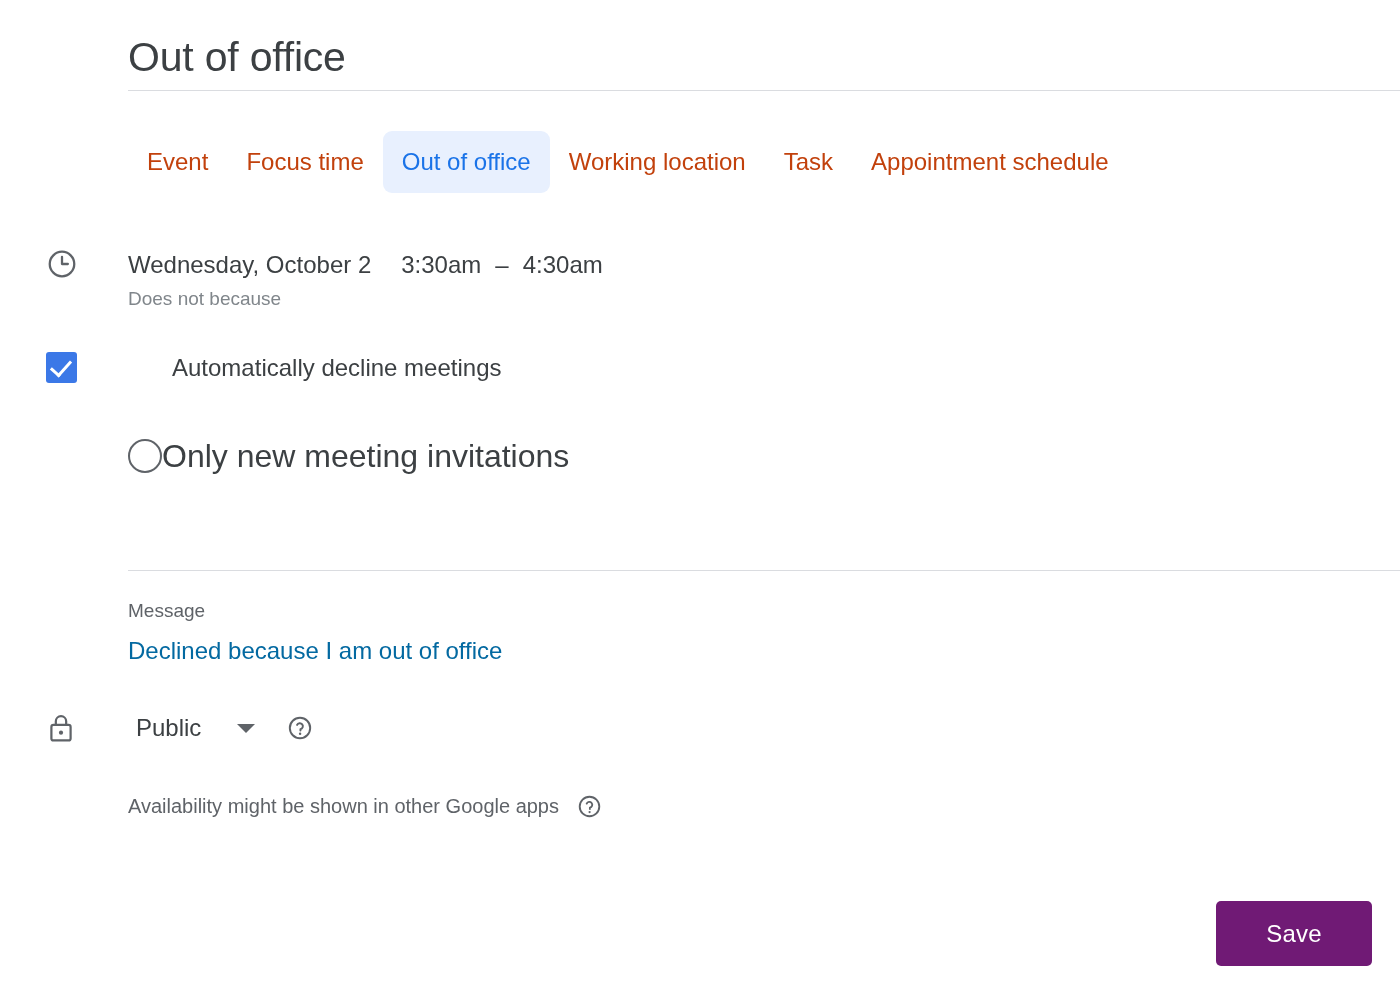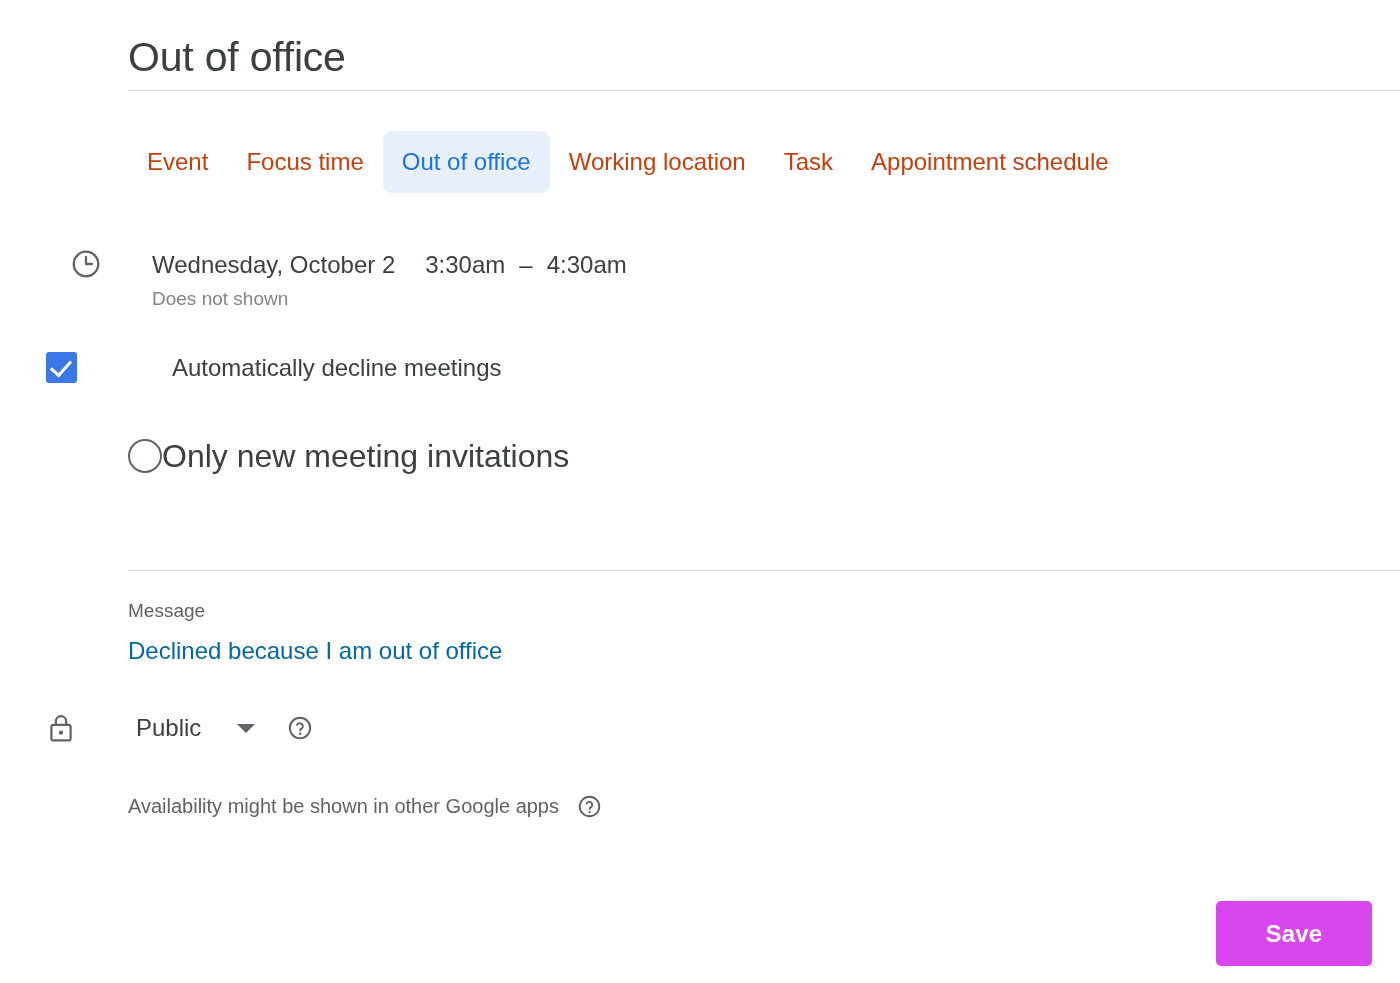--- a/index.html
+++ b/index.html
@@ -68,21 +68,21 @@
   .gutter-icon {
     width: 128px;
     display: flex;
     justify-content: flex-start;
     padding-left: 46px;
     box-sizing: border-box;
     flex: 0 0 128px;
   }
 
   
-  .datetime-row { left: 0; top: 248px; padding-left: 24px; }
+  .datetime-row { left: 0; top: 248px; }
   .datetime-text { padding-top: 2px; }
   .dt-main {
     font-size: 24px;
     line-height: 30px;
     color: #3c4043;
     white-space: nowrap;
   }
   .dt-date { margin-right: 30px; }
   .dt-start { }
   .dt-dash { margin: 0 14px; }
@@ -241,27 +241,27 @@
     height: 25px;
   }
 
   
   .save-button {
     position: absolute;
     left: 1216px;
     top: 901px;
     width: 156px;
     height: 65px;
-    background: #d946ef;
+    background: #701a75;
     border: none;
     border-radius: 5px;
     color: #ffffff;
     font-size: 24px;
     font-family: "Liberation Sans", "DejaVu Sans", sans-serif;
-    font-weight: 700;
+    font-weight: 400;
     cursor: pointer;
     display: flex;
     align-items: center;
     justify-content: center;
     letter-spacing: 0.2px;
   }
 
   svg { display: block; }
 </style>
 </head>
@@ -285,21 +285,21 @@
   <div class="gutter-icon">
     <svg width="32" height="32" viewBox="0 0 24 24" fill="none" stroke="#5f6368" stroke-width="1.7">
       <circle cx="12" cy="12" r="9.2"></circle>
       <path d="M12 6.6 V12 H16.4" stroke-linecap="round" stroke-linejoin="round"></path>
     </svg>
   </div>
   <div class="datetime-text">
     <div class="dt-main">
       <span class="dt-date">Wednesday, October 2</span><span class="dt-start">3:30am</span><span class="dt-dash">–</span><span class="dt-end">4:30am</span>
     </div>
-    <div class="dt-repeat">Does not shown</div>
+    <div class="dt-repeat">Does not because</div>
   </div>
 </div>
 
 <div class="row checkbox-row">
   <div class="gutter-icon">
     <div class="checkbox-box"></div>
   </div>
   <div class="checkbox-label">Automatically decline meetings</div>
 </div>
 

